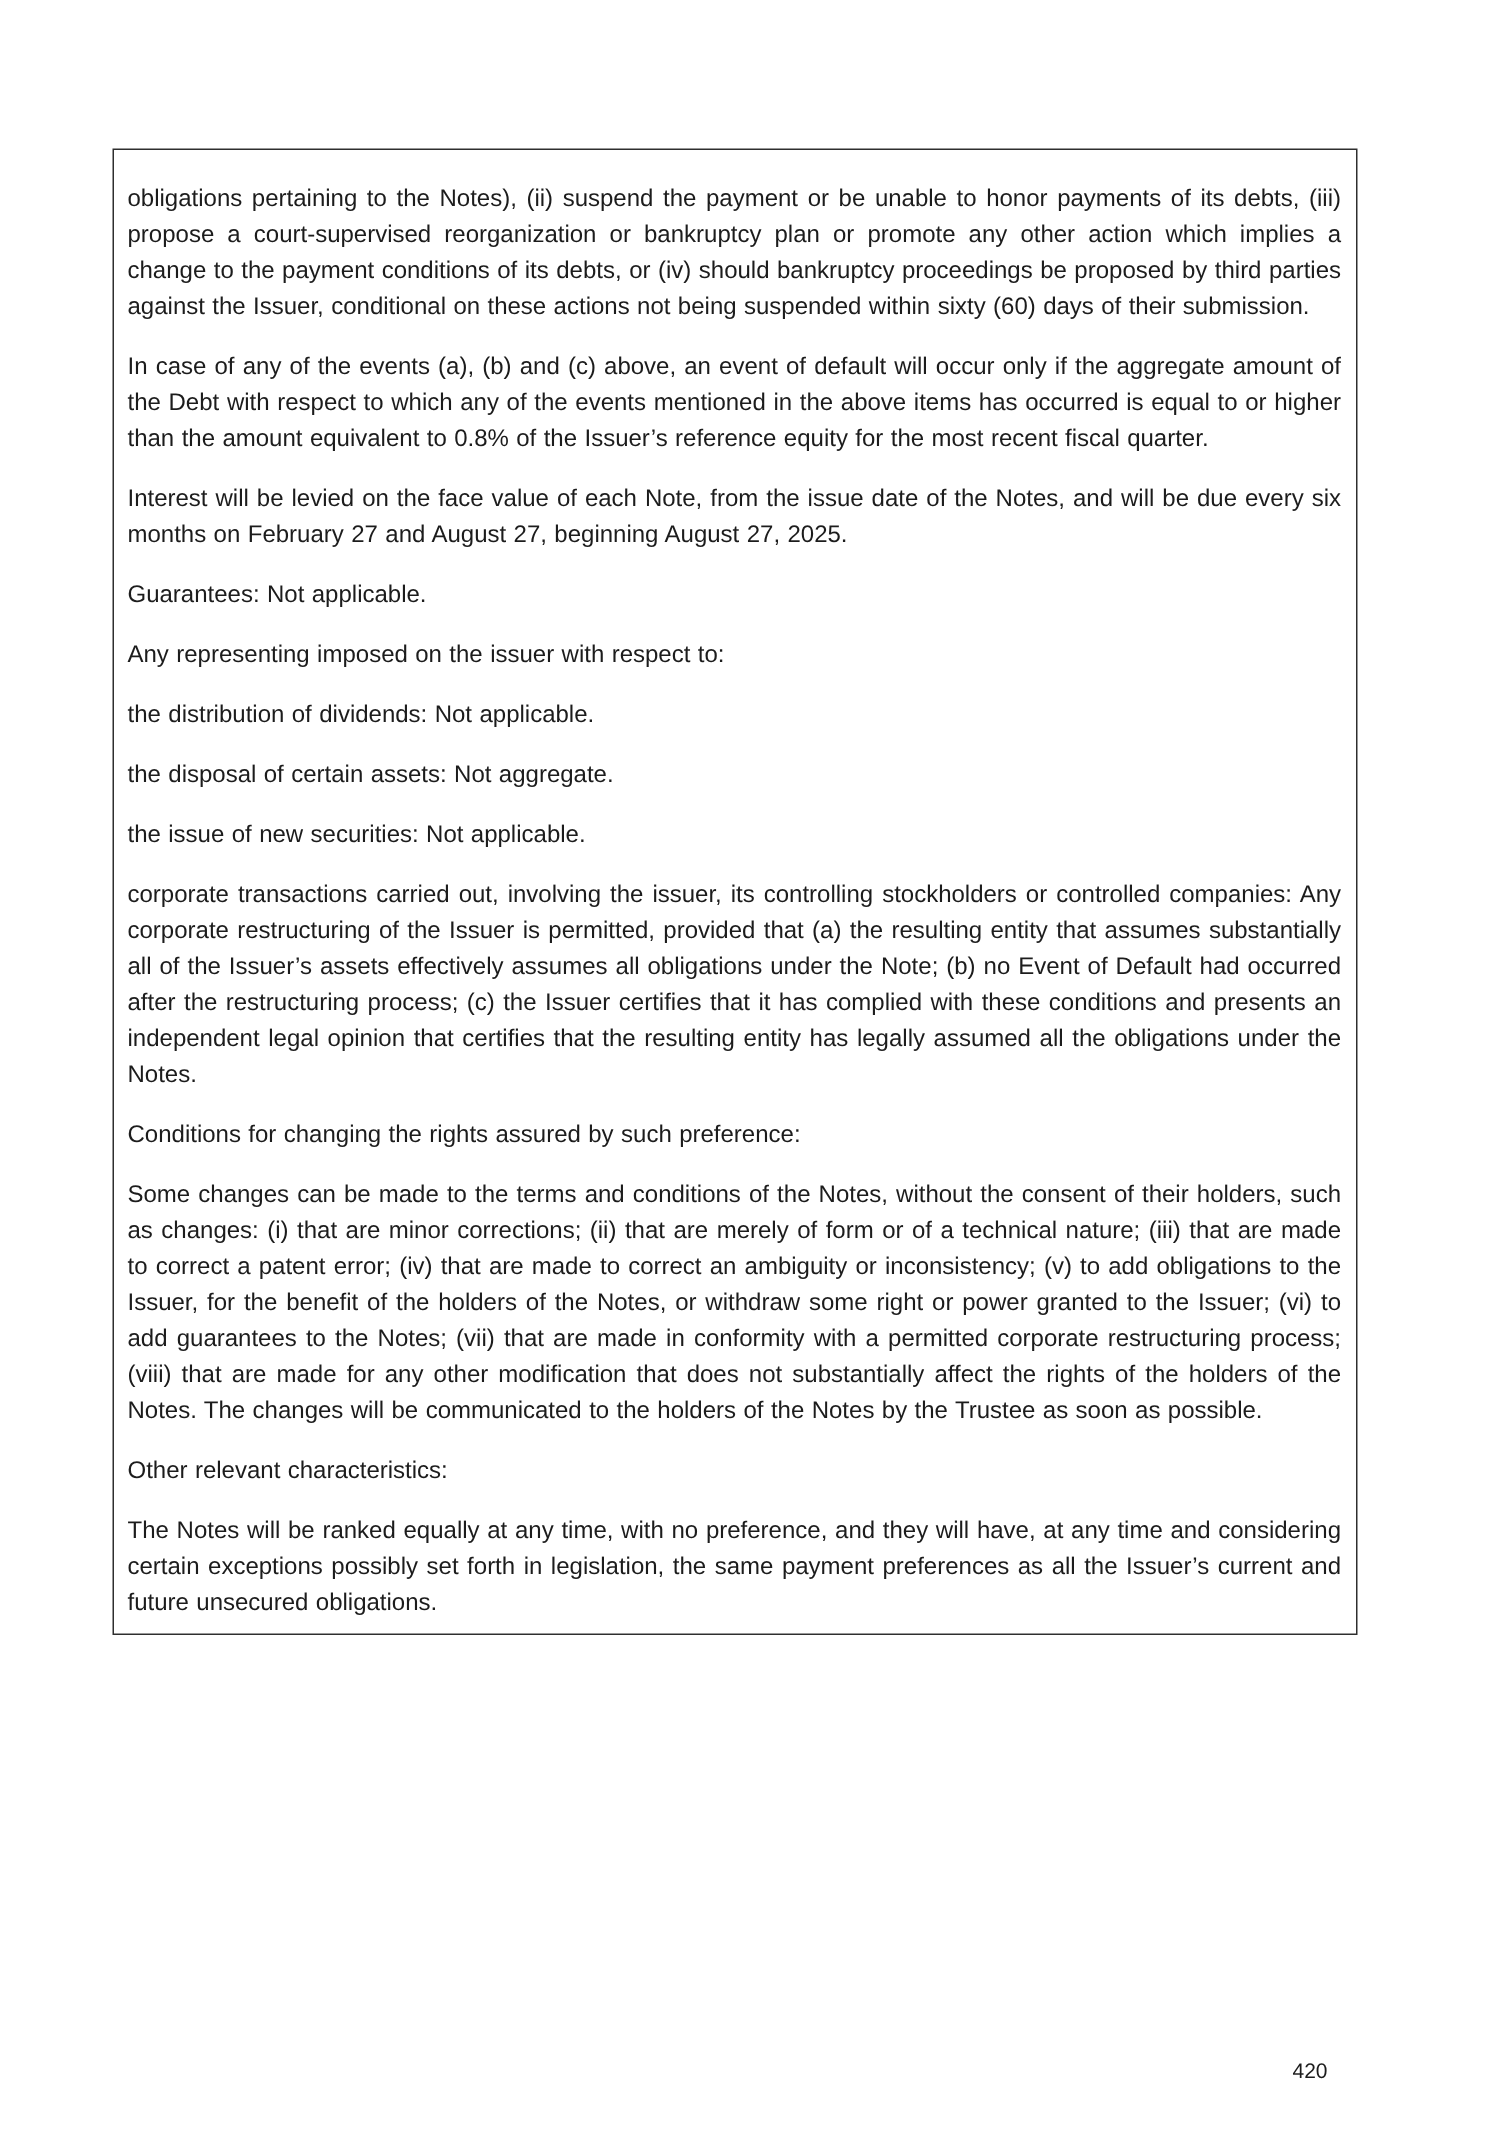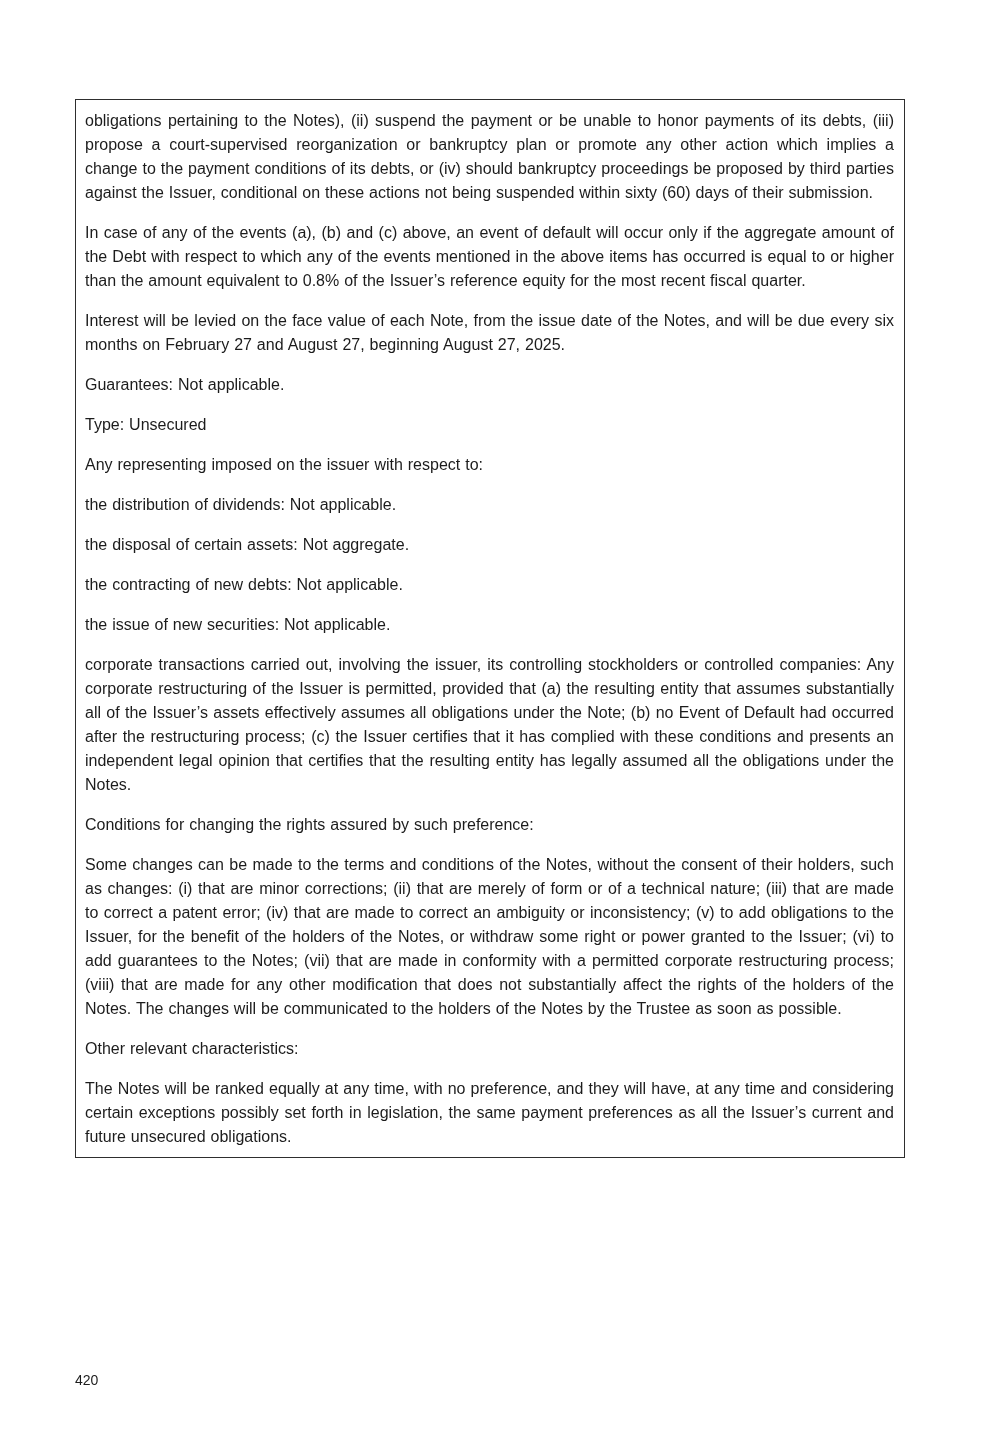--- a/index.html
+++ b/index.html
@@ -15,59 +15,58 @@
     color: #1c1c1c;
     overflow: hidden;
   }
   .content-box {
     position: absolute;
     left: 75px;
     top: 99px;
     width: 830px;
     box-sizing: border-box;
     border: 1px solid #2e2e2e;
-    padding: 9px 10px 4px 9px;
+    padding: 21px 10px 4px 9px;
     background: #ffffff;
   }
   .content-box p {
     margin: 0 0 16px 0;
     font-size: 16px;
     line-height: 24px;
     text-align: justify;
     text-justify: inter-word;
     word-spacing: 0.5px;
   }
   .content-box p:last-child {
     margin-bottom: 4px;
   }
   .page-number {
     position: absolute;
     top: 1371px;
     left: 75px;
     width: 830px;
     box-sizing: border-box;
     padding-right: 20px;
+    text-align: right;
     font-size: 14px;
     line-height: 18px;
     color: #1c1c1c;
   }
 </style>
 </head>
 <body>
 
 <div class="content-box">
   <p>obligations pertaining to the Notes), (ii) suspend the payment or be unable to honor payments of its debts, (iii) propose a court-supervised reorganization or bankruptcy plan or promote any other action which implies a change to the payment conditions of its debts, or (iv) should bankruptcy proceedings be proposed by third parties against the Issuer, conditional on these actions not being suspended within sixty (60) days of their submission.</p>
   <p>In case of any of the events (a), (b) and (c) above, an event of default will occur only if the aggregate amount of the Debt with respect to which any of the events mentioned in the above items has occurred is equal to or higher than the amount equivalent to 0.8% of the Issuer’s reference equity for the most recent fiscal quarter.</p>
   <p>Interest will be levied on the face value of each Note, from the issue date of the Notes, and will be due every six months on February 27 and August 27, beginning August 27, 2025.</p>
   <p>Guarantees: Not applicable.</p>
-  <p>Type: Unsecured</p>
   <p>Any representing imposed on the issuer with respect to:</p>
   <p>the distribution of dividends: Not applicable.</p>
   <p>the disposal of certain assets: Not aggregate.</p>
-  <p>the contracting of new debts: Not applicable.</p>
   <p>the issue of new securities: Not applicable.</p>
   <p>corporate transactions carried out, involving the issuer, its controlling stockholders or controlled companies: Any corporate restructuring of the Issuer is permitted, provided that (a) the resulting entity that assumes substantially all of the Issuer’s assets effectively assumes all obligations under the Note; (b) no Event of Default had occurred after the restructuring process; (c) the Issuer certifies that it has complied with these conditions and presents an independent legal opinion that certifies that the resulting entity has legally assumed all the obligations under the Notes.</p>
   <p>Conditions for changing the rights assured by such preference:</p>
   <p>Some changes can be made to the terms and conditions of the Notes, without the consent of their holders, such as changes:  (i) that are minor corrections; (ii) that are merely of form or of a technical nature; (iii) that are made to correct a patent error; (iv) that are made to correct an ambiguity or inconsistency; (v) to add obligations to the Issuer, for the benefit of the holders of the Notes, or withdraw some right or power granted to the Issuer; (vi) to add guarantees to the Notes; (vii) that are made in conformity with a permitted corporate restructuring process; (viii) that are made for any other modification that does not substantially affect the rights of the holders of the Notes. The changes will be communicated to the holders of the Notes by the Trustee as soon as possible.</p>
   <p>Other relevant characteristics:</p>
   <p>The Notes will be ranked equally at any time, with no preference, and they will have, at any time and considering certain exceptions possibly set forth in legislation, the same payment preferences as all the Issuer’s current and future unsecured obligations.</p>
 </div>
 
 <div class="page-number">420</div>
 

